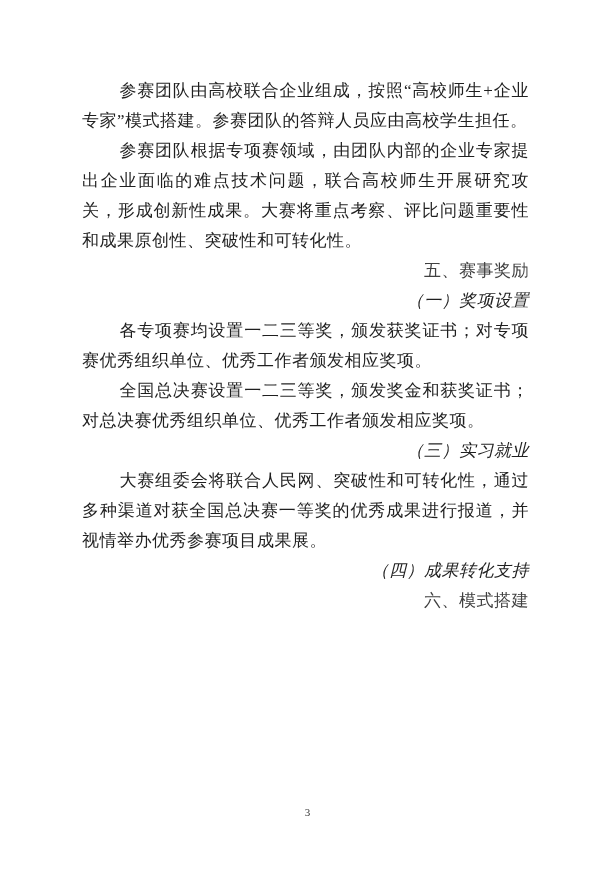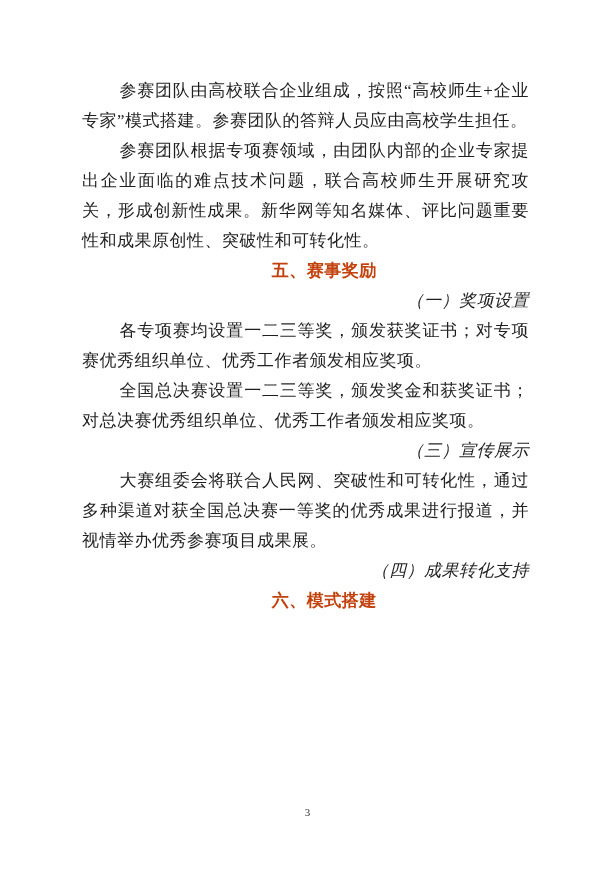--- a/index.html
+++ b/index.html
@@ -26,23 +26,23 @@
     font-size: 17px;
     line-height: 30px;
     letter-spacing: 0.5px;
     color: #1f1f1f;
     text-align: justify;
     text-justify: inter-ideograph;
     text-indent: 2.2em;
   }
   .content p.heading {
     font-family: "Liberation Sans", sans-serif;
-    font-weight: bold;
-    text-align: center;
-    color: #c2410c;
+    font-weight: normal;
+    text-align: right;
+    color: #404040;
   }
   .content p.subheading {
     font-style: italic;
     text-align: right;
   }
   .footer {
     position: absolute;
     top: 806px;
     left: 0;
     width: 100%;
@@ -51,24 +51,24 @@
     color: #333333;
     font-family: "Liberation Serif", serif;
   }
 </style>
 </head>
 <body>
 
 <div class="page">
   <div class="content">
     <p class="body">参赛团队由高校联合企业组成，按照“高校师生+企业专家”模式搭建。参赛团队的答辩人员应由高校学生担任。</p>
-    <p class="body">参赛团队根据专项赛领域，由团队内部的企业专家提出企业面临的难点技术问题，联合高校师生开展研究攻关，形成创新性成果。新华网等知名媒体、评比问题重要性和成果原创性、突破性和可转化性。</p>
+    <p class="body">参赛团队根据专项赛领域，由团队内部的企业专家提出企业面临的难点技术问题，联合高校师生开展研究攻关，形成创新性成果。大赛将重点考察、评比问题重要性和成果原创性、突破性和可转化性。</p>
     <p class="heading">五、赛事奖励</p>
     <p class="subheading">（一）奖项设置</p>
     <p class="body">各专项赛均设置一二三等奖，颁发获奖证书；对专项赛优秀组织单位、优秀工作者颁发相应奖项。</p>
     <p class="body">全国总决赛设置一二三等奖，颁发奖金和获奖证书；对总决赛优秀组织单位、优秀工作者颁发相应奖项。</p>
-    <p class="subheading">（三）宣传展示</p>
+    <p class="subheading">（三）实习就业</p>
     <p class="body">大赛组委会将联合人民网、突破性和可转化性，通过多种渠道对获全国总决赛一等奖的优秀成果进行报道，并视情举办优秀参赛项目成果展。</p>
     <p class="subheading">（四）成果转化支持</p>
     <p class="heading">六、模式搭建</p>
   </div>
   <div class="footer">3</div>
 </div>
 
 </body></html>

